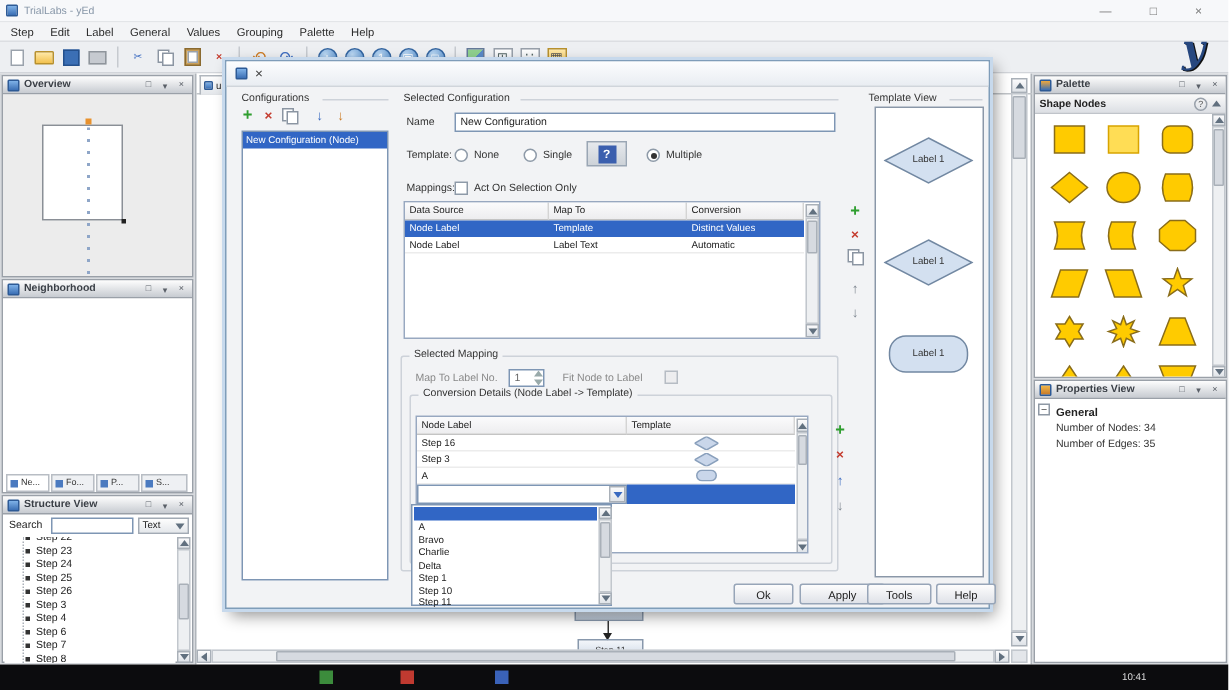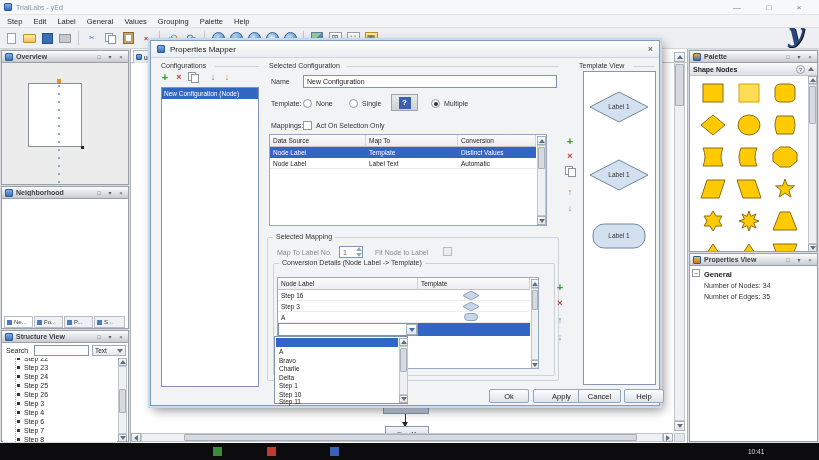--- a/index.html
+++ b/index.html
@@ -398,21 +398,20 @@
   <div class="abs" style="left:0;top:12px;width:127px;height:175px;background:#fff"></div>
   <div class="abs" style="left:2px;top:15px;width:8px;height:8px;border:1px solid #8e98a4;background:#fff;display:flex;align-items:center;justify-content:center;font-size:7px;color:#444">−</div>
   <b class="abs" style="left:14px;top:16px;font-size:7.5px">General</b>
   <span class="abs" style="left:14px;top:28px;font-size:7px;color:#333">Number of Nodes: 34</span>
   <span class="abs" style="left:14px;top:39px;font-size:7px;color:#333">Number of Edges: 35</span>
 </div>
 
 <div class="abs dialog">
   <div class="abs dtitle">
     <div class="picon"></div>
-    <b>Properties Mapper</b>
     <span style="font-size:9px;color:#444">×</span>
   </div>
 
   <span class="abs glabel" style="left:10px;top:21px">Configurations</span>
   <div class="abs hline" style="left:64px;top:25px;width:44px"></div>
   <div class="abs sideic g" style="left:8px;top:30px;font-size:11px">+</div>
   <div class="abs sideic r" style="left:22px;top:30px">×</div>
   <div class="abs sideic" style="left:36px;top:30px">
       <div class="ic2"></div>
     </div>
@@ -562,21 +561,21 @@
   </div>
   <div class="abs" style="left:441px;top:182px;width:54px;height:26px">
     <svg width="54" height="26">
         <rect x="1" y="1" width="52" height="24" rx="11" fill="#d3e0f0" stroke="#7288a2"></rect>
       </svg>
     <span class="abs" style="left:0;top:9px;width:54px;text-align:center;font-size:6.5px;color:#333">Label 1</span>
   </div>
 
   <div class="abs btn" style="left:338px;top:348px;width:40px;height:14px">Ok</div>
   <div class="abs btn" style="left:382px;top:348px;width:57px;height:14px">Apply</div>
-  <div class="abs btn" style="left:427px;top:348px;width:43px;height:14px">Cancel</div>
+  <div class="abs btn" style="left:427px;top:348px;width:43px;height:14px">Tools</div>
   <div class="abs btn" style="left:473px;top:348px;width:40px;height:14px">Help</div>
 </div>
 
 <div class="abs taskbar"></div>
 <div class="tbic" style="left:213px;background:#3c8c3c"></div>
 <div class="tbic" style="left:267px;background:#c03a30"></div>
 <div class="tbic" style="left:330px;background:#3a62b8"></div>
 <span class="abs" style="left:748px;top:448px;color:#ddd;font-size:6.5px;z-index:41">10:41</span>
 
 </body></html>

